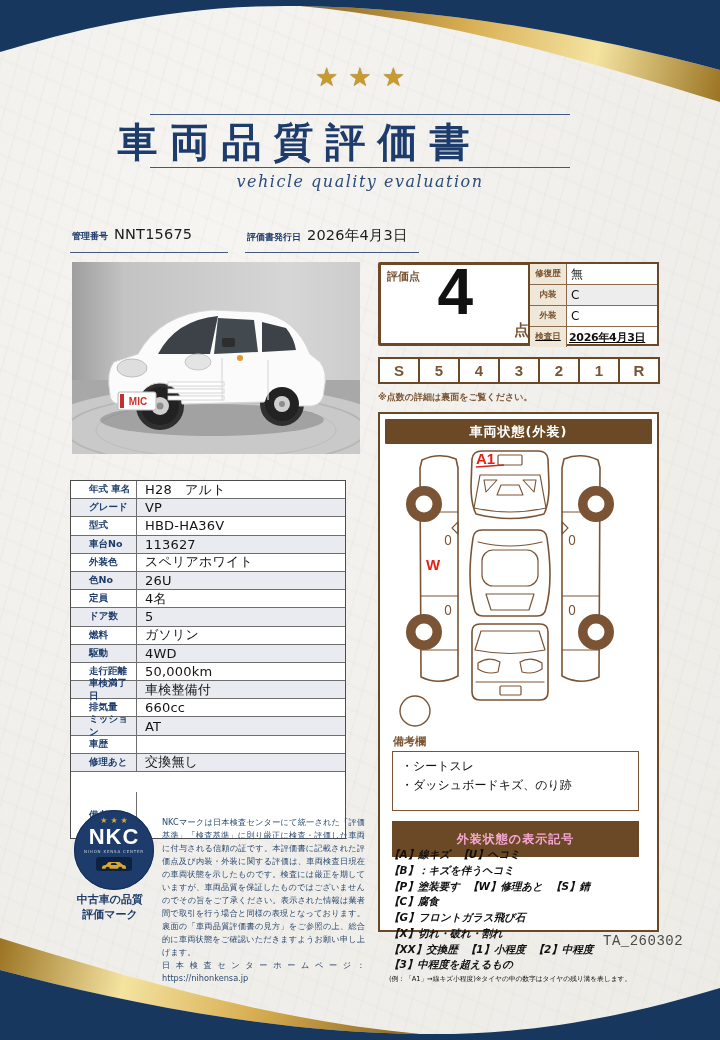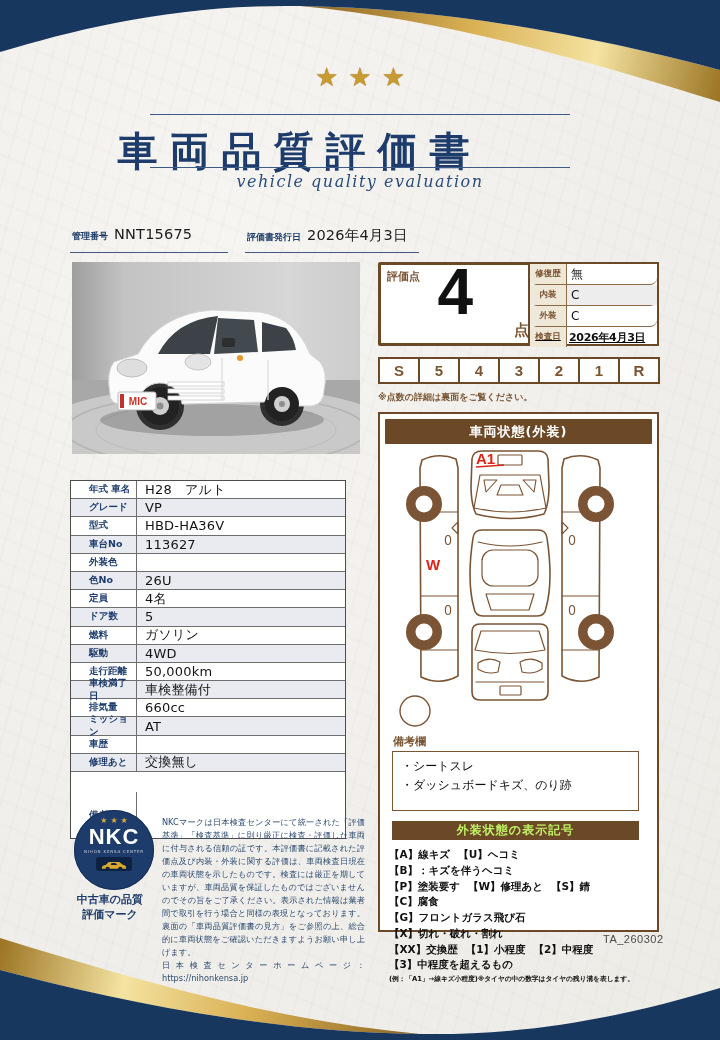--- a/index.html
+++ b/index.html
@@ -11,21 +11,21 @@
       radial-gradient(ellipse at 30% 25%, #f7f5f2 0%, #f1efeb 55%, #edebe6 100%);}
   .band{position:absolute;left:0;width:720px;height:130px;z-index:1;display:block;}
   .band-top{top:0;}
   .band-bottom{bottom:0;transform:rotate(180deg);}
   .z{position:absolute;z-index:2;}
 
   
   .stars{top:62px;left:0;width:720px;text-align:center;font-size:26px;letter-spacing:10px;padding-left:10px;box-sizing:border-box;color:#c79b2f;text-shadow:0 0 1px #8a6420;}
   .hairline{left:150px;width:420px;border-top:1.5px solid #3b5a85;height:0;}
   .hl1{top:114px;} .hl2{top:167px;}
-  .title{top:124px;left:0;width:571px;text-align:center;font-family:"Liberation Serif","DejaVu Serif",serif;font-weight:700;font-size:40px;letter-spacing:12px;padding-left:28px;box-sizing:border-box;color:#1d3c6b;}
+  .title{top:115px;left:0;width:571px;text-align:center;font-family:"Liberation Serif","DejaVu Serif",serif;font-weight:700;font-size:40px;letter-spacing:12px;padding-left:28px;box-sizing:border-box;color:#1d3c6b;}
   .subtitle{top:172px;left:0;width:720px;text-align:center;font-family:"DejaVu Serif",serif;font-style:italic;font-size:16px;letter-spacing:1.5px;color:#2a4d79;}
 
   
   .meta-group{top:226px;height:26px;border-bottom:1.5px solid #46597a;display:flex;align-items:baseline;}
   .mg1{left:70px;width:158px;}
   .mg2{left:245px;width:174px;}
   .meta-label{font-size:9px;font-weight:bold;color:#1d3c6b;padding:0 6px 0 2px;white-space:nowrap;}
   .meta-value{font-size:14.5px;color:#1c1c1c;letter-spacing:.2px;white-space:nowrap;}
 
   
@@ -33,21 +33,21 @@
   .photo svg{display:block;}
 
   
   .score-box{top:262px;left:378px;width:163px;height:84px;background:#fff;border:3px solid #6b4826;border-radius:2px;box-sizing:border-box;}
   .score-label{position:absolute;top:4px;left:6px;font-size:11px;font-weight:bold;color:#7a5533;}
   .score-value{position:absolute;top:-10px;left:50%;transform:translateX(-62%);font-family:"Liberation Sans",sans-serif;font-size:64px;font-weight:700;color:#111;}
   .score-unit{position:absolute;bottom:3px;right:9px;font-size:15px;font-weight:bold;color:#7a5533;}
 
   
   .detail-table{top:262px;left:528px;width:131px;height:84px;background:#fff;border:2px solid #6b4826;box-sizing:border-box;}
-  .drow{display:flex;height:20px;border-bottom:1px solid #8a6a48;border-radius:7px;}
+  .drow{display:flex;height:20px;border-bottom:1px solid #8a6a48;}
   .drow:last-child{border-bottom:none;text-decoration:underline;}
   .dlabel{width:36px;background:#efe7d7;color:#7a5533;font-size:8.5px;font-weight:bold;display:flex;align-items:center;justify-content:center;border-right:1px solid #8a6a48;flex:none;}
   .dvalue{flex:1;font-size:12px;color:#111;display:flex;align-items:center;padding-left:4px;white-space:nowrap;}
   .drow:nth-child(2) .dvalue{background:#ededed;}
   .drow:last-child .dvalue{font-weight:bold;font-size:11px;letter-spacing:-.3px;padding-left:2px;}
 
   
   .scale{top:357px;left:378px;width:282px;height:27px;border:2.5px solid #6b4826;background:#fff;box-sizing:border-box;display:flex;}
   .scell{flex:1;display:flex;align-items:center;justify-content:center;font-family:"Liberation Sans",sans-serif;font-size:15px;font-weight:bold;color:#7a5533;border-right:2px solid #6b4826;}
   .scell:last-child{border-right:none;}
@@ -72,26 +72,26 @@
   .nkc-caption{top:893px;left:60px;width:100px;text-align:center;font-size:11px;font-weight:bold;color:#1d3c6b;line-height:1.35;}
   .nkc-text{top:816px;left:162px;width:203px;font-size:8.2px;line-height:1.58;color:#2c4a70;text-align:justify;}
   .nkc-home{margin-top:1px;}
 
   
   .condition{top:412px;left:378px;width:281px;height:520px;background:#fff;border:2.5px solid #6b4826;box-sizing:border-box;}
   .cond-header{margin:5px 5px 0 5px;height:25px;background:#6b4826;color:#fff;font-size:13px;font-weight:bold;display:flex;align-items:center;justify-content:center;letter-spacing:1px;border-radius:1px;}
   .diagram{position:absolute;top:34px;left:8px;}
   .remarks-label{position:absolute;top:320px;left:13px;font-size:11px;font-weight:bold;color:#7a5533;}
   .remarks-box{position:absolute;top:337px;left:12px;width:247px;height:60px;border:1.5px solid #7a5533;box-sizing:border-box;padding:5px 8px;font-size:12px;color:#111;line-height:1.55;}
-  .legend-header{position:absolute;top:407px;left:12px;width:247px;height:19px;background:#6b4826;color:#bef264;font-size:12px;font-weight:bold;display:flex;align-items:center;justify-content:center;letter-spacing:1px;}
+  .legend-header{position:absolute;top:407px;left:12px;width:247px;height:36px;background:#6b4826;color:#f9a8d4;font-size:12px;font-weight:bold;display:flex;align-items:center;justify-content:center;letter-spacing:1px;}
   .legend-body{position:absolute;top:433px;left:9px;width:260px;font-size:10.5px;font-weight:600;color:#111;line-height:1.5;}
-  .legend-body span{margin-right:8px;white-space:nowrap;display:inline-block;}
-  .legend-note{font-size:6.8px;font-weight:700;color:#111;margin-top:1px;letter-spacing:-.1px;}
-
-  .doc-code{top:933px;left:603px;font-size:11px;color:#4a4a4a;letter-spacing:.5px;font-family:Liberation Sans, sans-serif;text-align:center;}
+  .legend-body span{margin-right:8px;white-space:nowrap;display:inline-block;font-style:italic;}
+  .legend-note{font-size:6.8px;font-weight:400;color:#111;margin-top:1px;letter-spacing:-.1px;}
+
+  .doc-code{top:933px;left:603px;font-size:14px;color:#4a4a4a;letter-spacing:.5px;font-family:Liberation Mono, monospace;text-align:center;}
 </style>
 </head>
 <body>
 
 <div class="page">
 
   <svg class="band band-top" viewBox="0 0 720 130" preserveAspectRatio="none">
     <defs>
       <linearGradient id="goldGrad" gradientUnits="userSpaceOnUse" x1="300" y1="6" x2="720" y2="95">
         <stop offset="0" stop-color="#8a6420"></stop>
@@ -222,20 +222,21 @@
     <div class="srow">
         <div class="slabel">型式</div>
         <div class="svalue">HBD-HA36V</div>
       </div>
     <div class="srow">
         <div class="slabel">車台No</div>
         <div class="svalue">113627</div>
       </div>
     <div class="srow">
         <div class="slabel">外装色</div>
+        <div class="svalue">スペリアホワイト</div>
       </div>
     <div class="srow">
         <div class="slabel">色No</div>
         <div class="svalue">26U</div>
       </div>
     <div class="srow">
         <div class="slabel">定員</div>
         <div class="svalue">4名</div>
       </div>
     <div class="srow">

